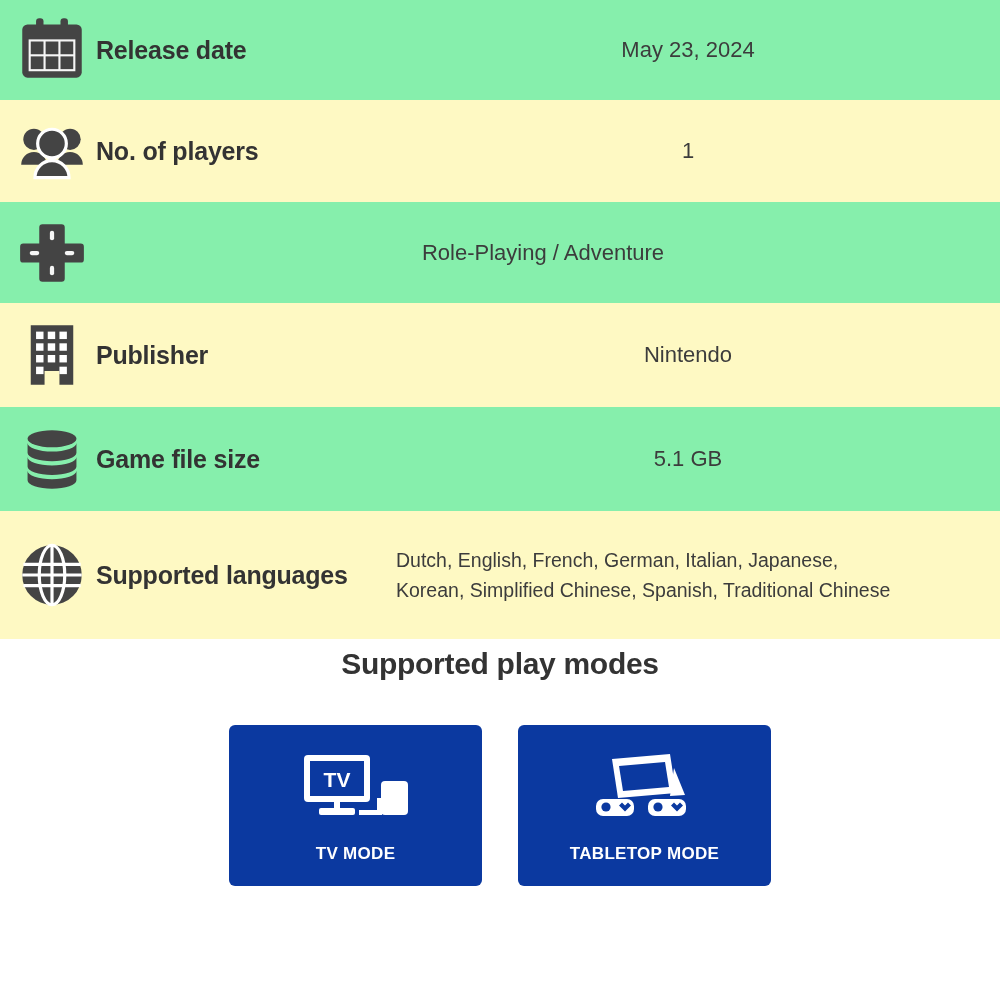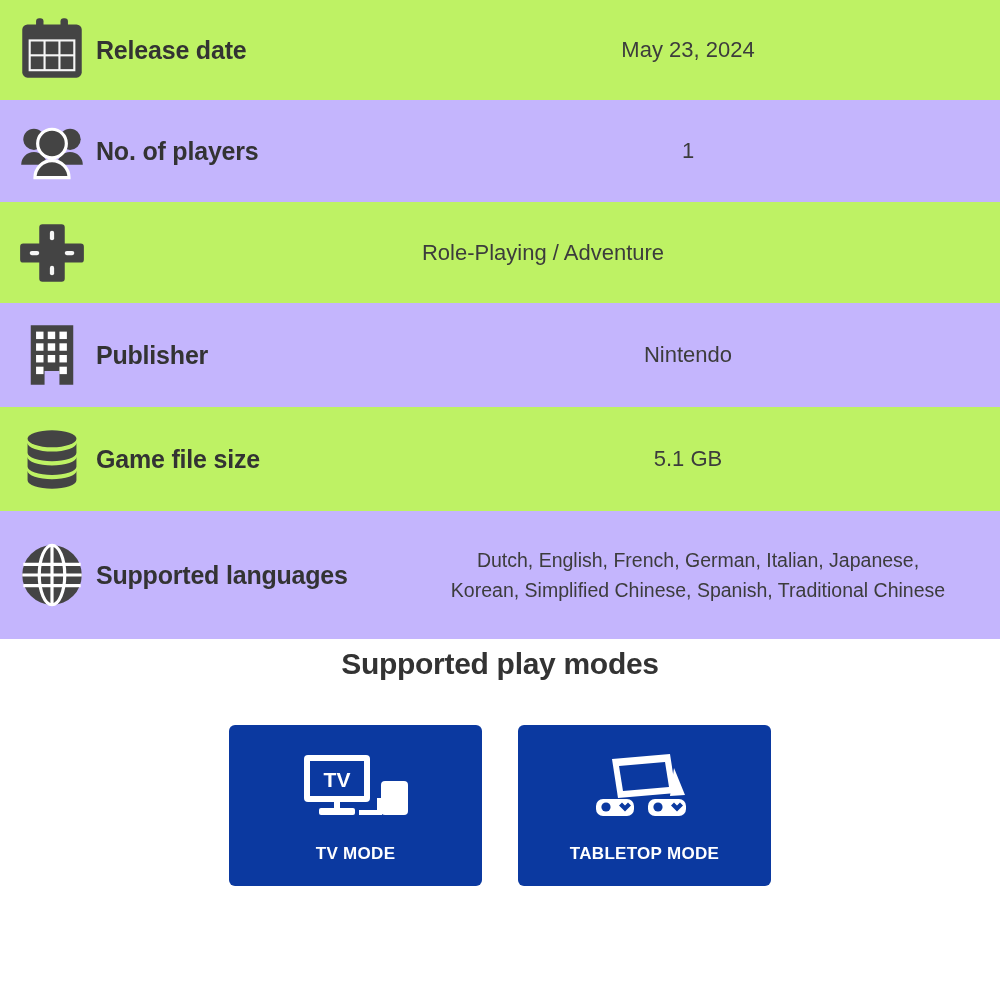--- a/index.html
+++ b/index.html
@@ -17,24 +17,24 @@
 
   
   .spec-table {
     width: 1000px;
   }
   .spec-row {
     display: flex;
     align-items: center;
     width: 1000px;
     box-sizing: border-box;
-    background: #c4b5fd;
+    background: #fef9c3;
   }
   .spec-row.striped {
-    background: #bef264;
+    background: #86efac;
   }
   .spec-row .icon-cell {
     width: 96px;
     min-width: 96px;
     display: flex;
     align-items: center;
     justify-content: center;
     padding-left: 8px;
     box-sizing: border-box;
   }
@@ -50,21 +50,21 @@
   .spec-row .value-cell {
     flex: 1 1 auto;
     text-align: center;
     font-size: 22px;
     color: #3c3c3c;
     padding-right: 10px;
     line-height: 1.25;
   }
   .spec-row .value-cell.langs {
     font-size: 19.5px;
-    text-align: center;
+    text-align: left;
     padding-left: 10px;
     padding-right: 0;
     line-height: 1.55;
   }
 
   .r1 { height: 100px; }
   .r2 { height: 102px; }
   .r3 { height: 101px; }
   .r4 { height: 104px; }
   .r5 { height: 104px; }

